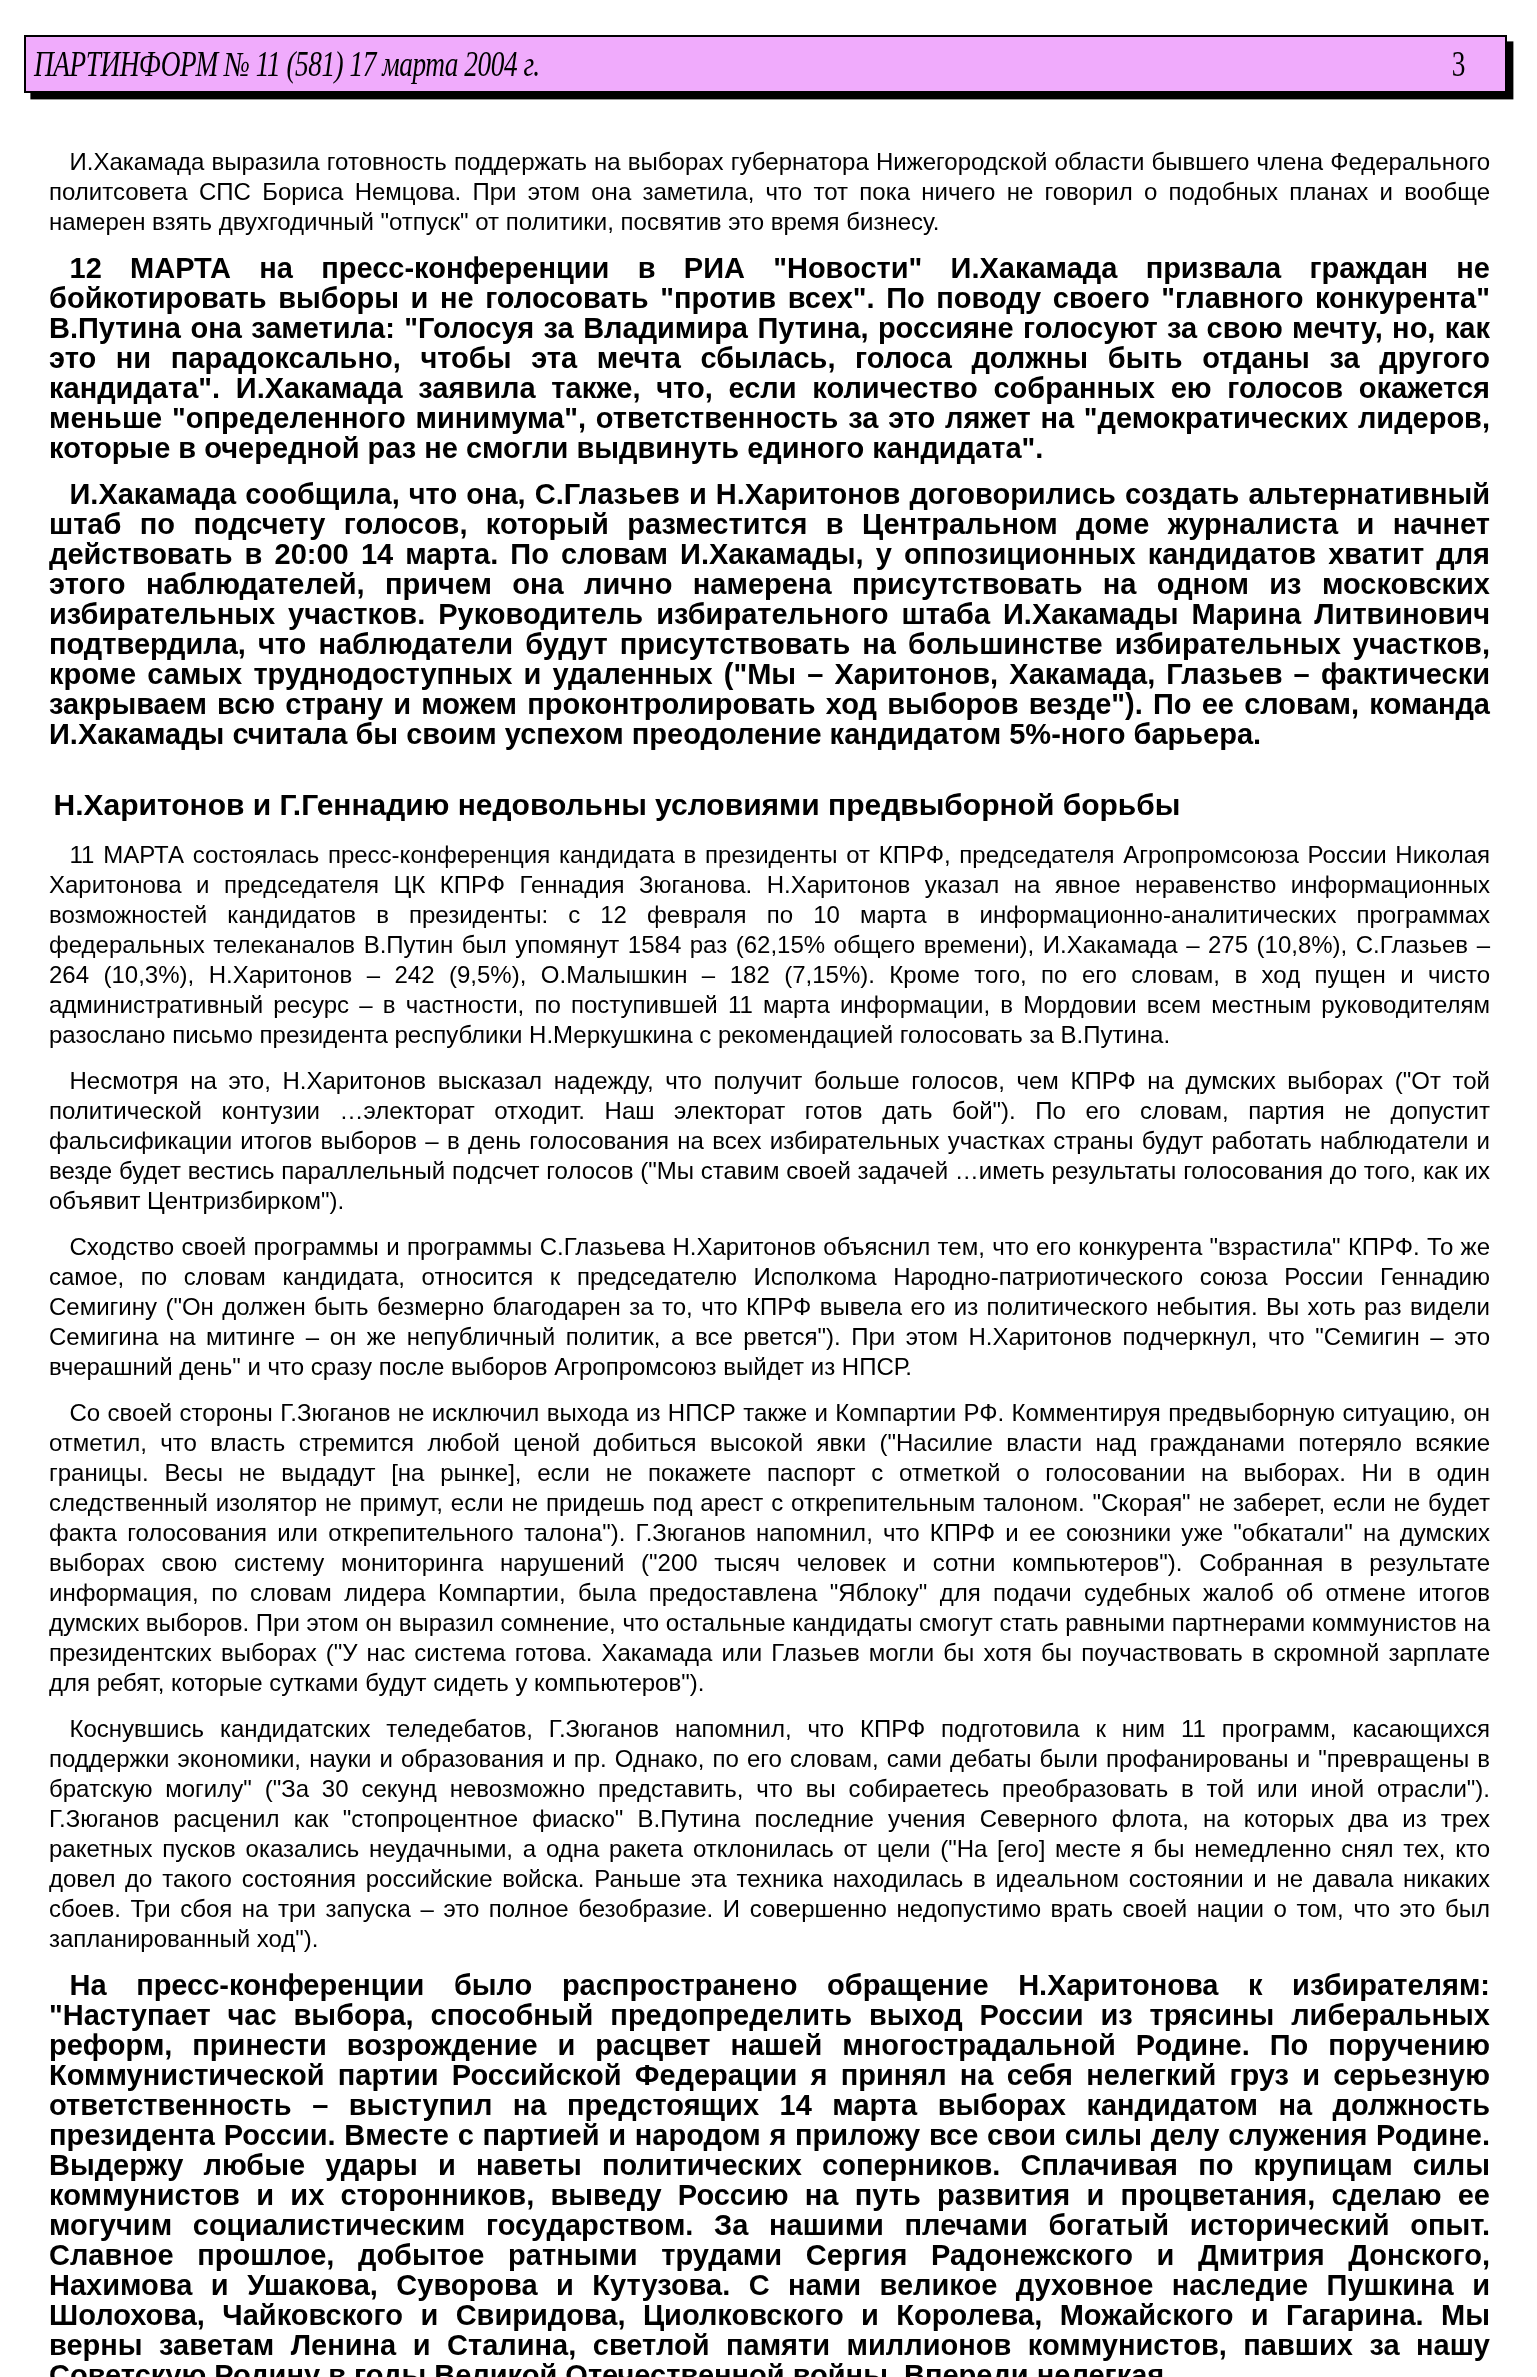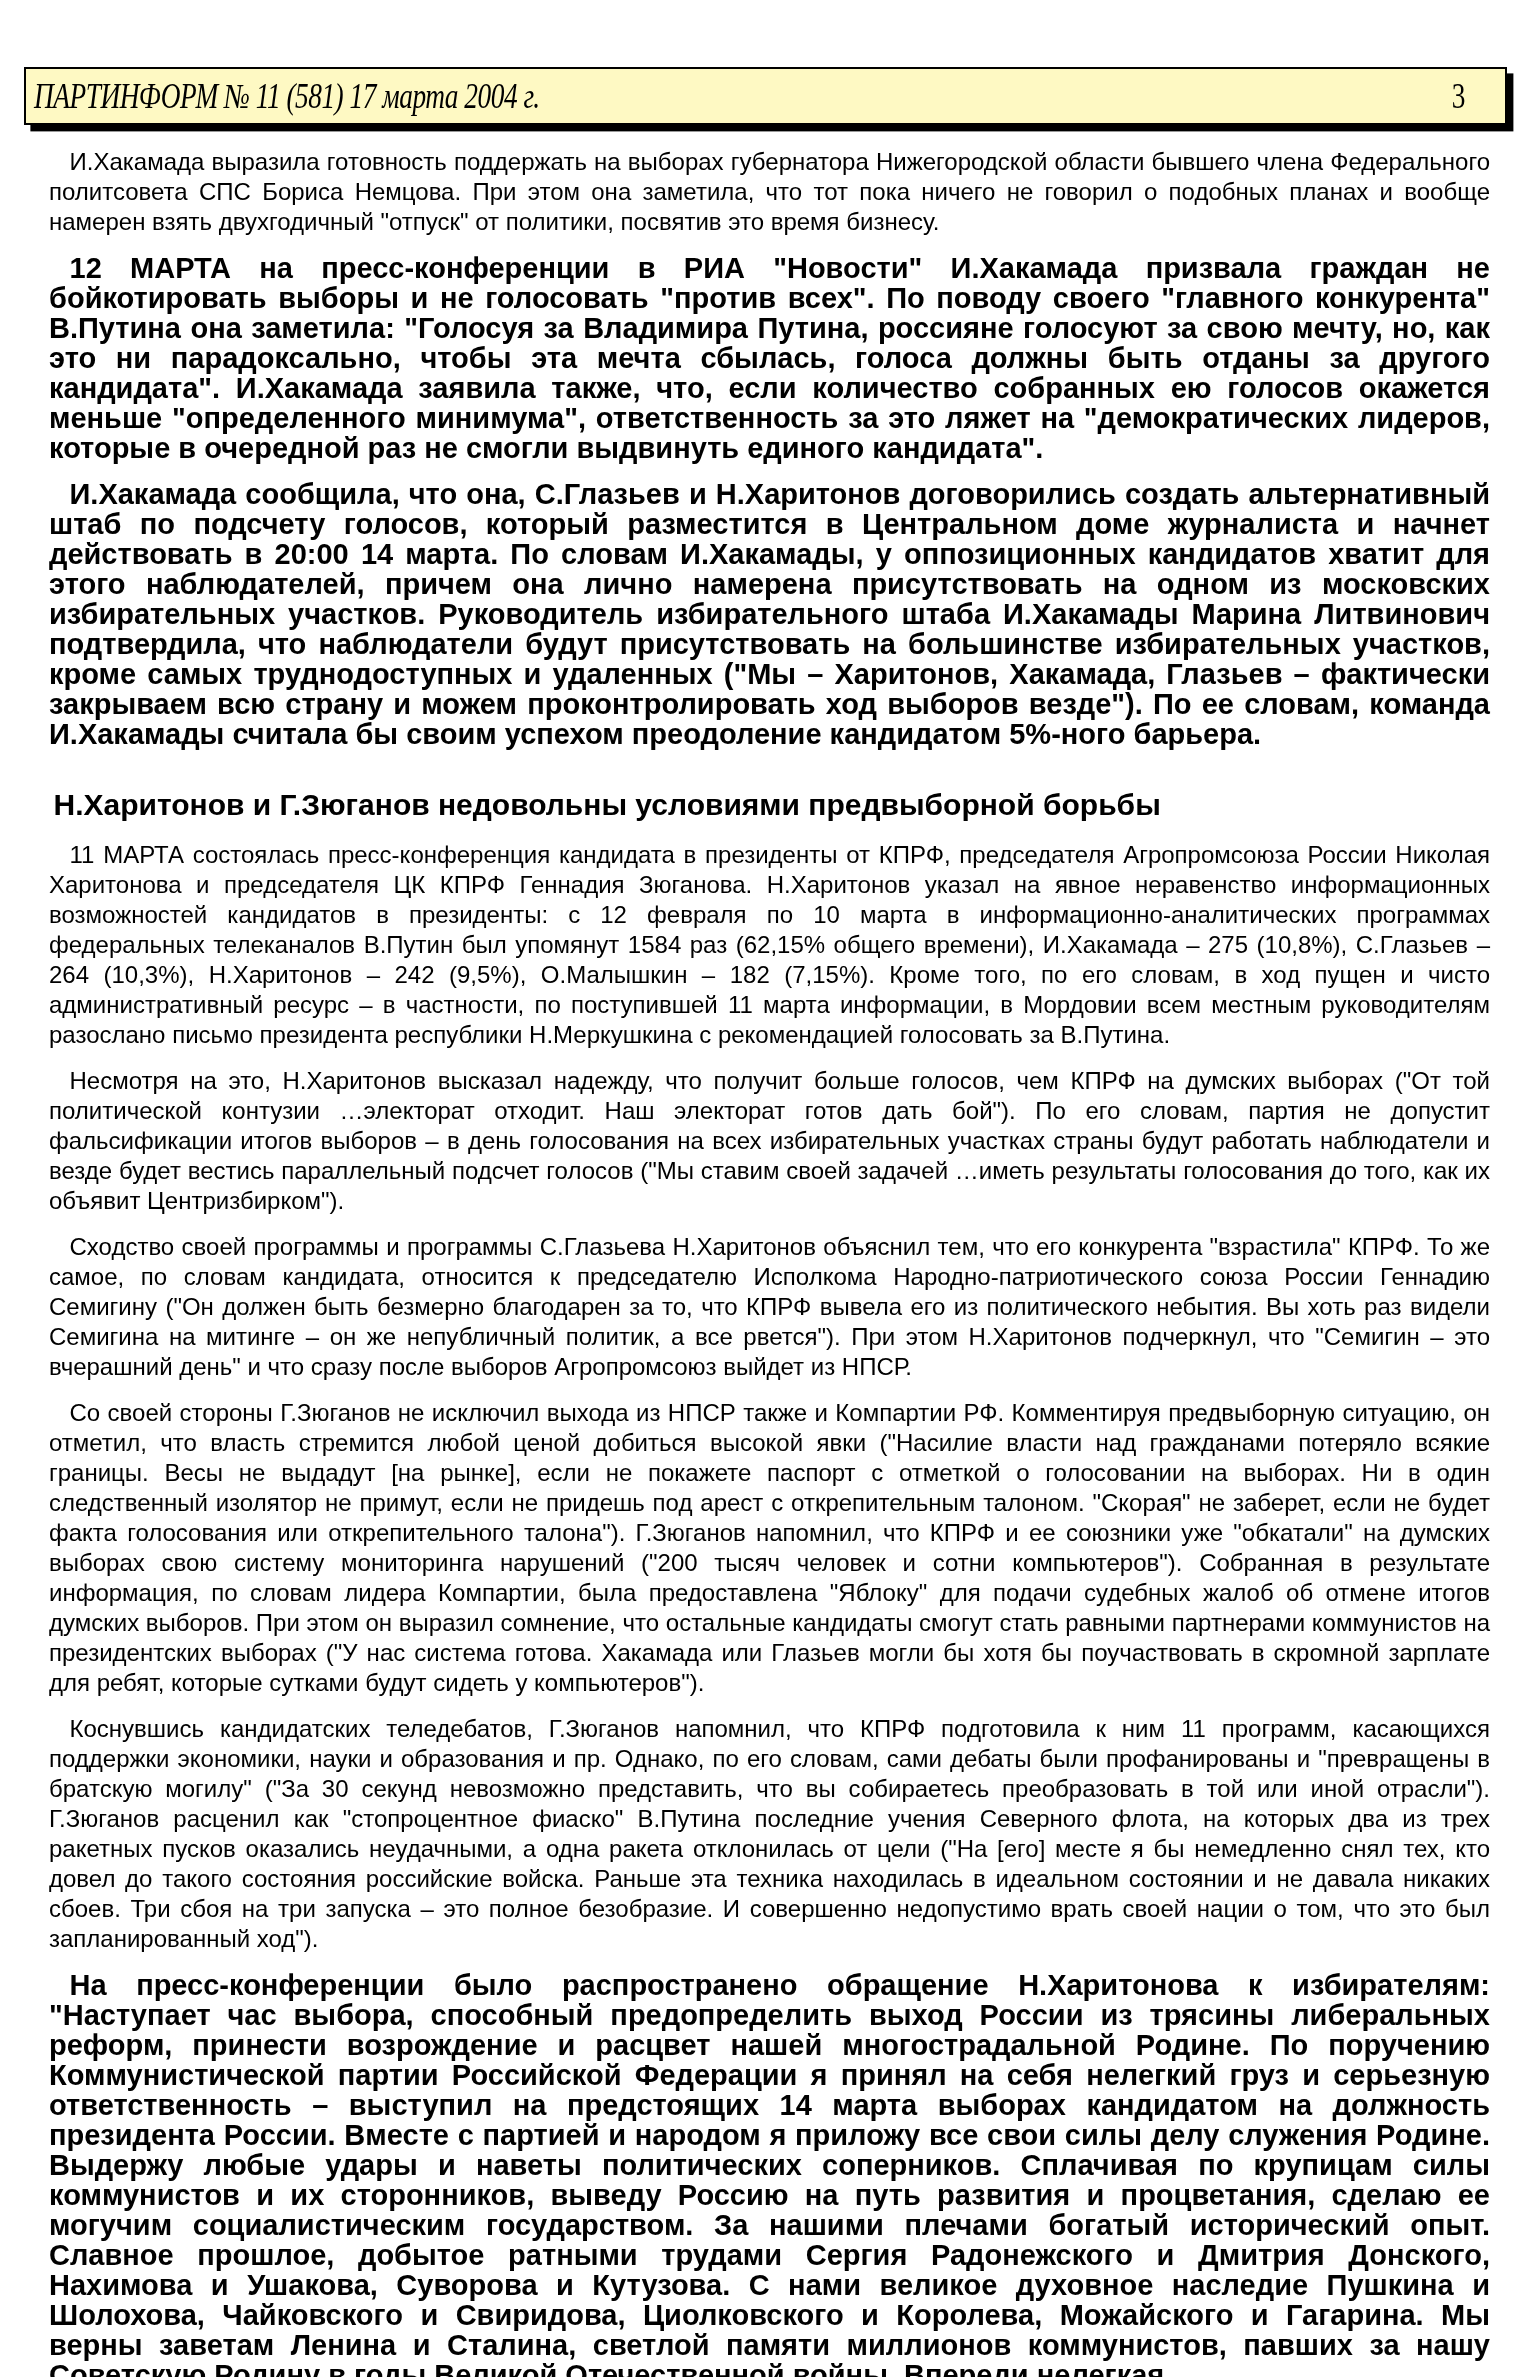--- a/index.html
+++ b/index.html
@@ -1,21 +1,20 @@
 <!DOCTYPE html>
 <html style="font-size:10.2px"><head>
 <meta charset="utf-8">
 <style>
   html, body { margin: 0; padding: 0; background: #ffffff; }
   body { width: 1537px; height: 2377px; position: relative; overflow: hidden; color: #000; }
   .header-box {
     position: absolute; left: 24px; top: 35px; width: 1483px; height: 58px;
-    border: 2.6px solid #000; box-shadow: 6.4px 6.4px 0 #000; background: #fef9c3;
+    border: 2.6px solid #000; box-shadow: 6.4px 6.4px 0 #000; background: #f0abfc;
     box-sizing: border-box;
-    margin-top: 32px;
   }
   .header-title {
     position: absolute; left: 7.7px; top: 9px;
     font-family: "Liberation Serif", serif; font-style: italic; font-size: 35px;
     line-height: 38px; letter-spacing: -0.6px; transform: scaleX(0.78); transform-origin: left top;
     white-space: nowrap;
   }
   .header-page {
     position: absolute; right: 40px; top: 9px;
     font-family: "Liberation Serif", serif; font-size: 35px; line-height: 38px;
@@ -41,21 +40,21 @@
 <div class="header-box">
   <div class="header-title">ПАРТИНФОРМ № 11 (581) 17 марта 2004 г.</div>
   <div class="header-page">3</div>
 </div>
 
 <div class="content">
   <p class="para regular">И.Хакамада выразила готовность поддержать на выборах губернатора Нижегородской области бывшего члена Федерального политсовета СПС Бориса Немцова. При этом она заметила, что тот пока ничего не говорил о подобных планах и вообще намерен взять двухгодичный "отпуск" от политики, посвятив это время бизнесу.</p>
   <p class="para bold">12 МАРТА на пресс-конференции в РИА "Новости" И.Хакамада призвала граждан не бойкотировать выборы и не голосовать "против всех". По поводу своего "главного конкурента" В.Путина она заметила: "Голосуя за Владимира Путина, россияне голосуют за свою мечту, но, как это ни парадоксально, чтобы эта мечта сбылась, голоса должны быть отданы за другого кандидата". И.Хакамада заявила также, что, если количество собранных ею голосов окажется меньше "определенного минимума", ответственность за это ляжет на "демократических лидеров, которые в очередной раз не смогли выдвинуть единого кандидата".</p>
   <p class="para bold">И.Хакамада сообщила, что она, С.Глазьев и Н.Харитонов договорились создать альтернативный штаб по подсчету голосов, который разместится в Центральном доме журналиста и начнет действовать в 20:00 14 марта. По словам И.Хакамады, у оппозиционных кандидатов хватит для этого наблюдателей, причем она лично намерена присутствовать на одном из московских избирательных участков. Руководитель избирательного штаба И.Хакамады Марина Литвинович подтвердила, что наблюдатели будут присутствовать на большинстве избирательных участков, кроме самых труднодоступных и удаленных ("Мы – Харитонов, Хакамада, Глазьев – фактически закрываем всю страну и можем проконтролировать ход выборов везде"). По ее словам, команда И.Хакамады считала бы своим успехом преодоление кандидатом 5%-ного барьера.</p>
 
-  <h2 class="section-title">Н.Харитонов и Г.Зюганов недовольны условиями предвыборной борьбы</h2>
+  <h2 class="section-title">Н.Харитонов и Г.Геннадию недовольны условиями предвыборной борьбы</h2>
 
   <p class="para regular">11 МАРТА состоялась пресс-конференция кандидата в президенты от КПРФ, председателя Агропромсоюза России Николая Харитонова и председателя ЦК КПРФ Геннадия Зюганова. Н.Харитонов указал на явное неравенство информационных возможностей кандидатов в президенты: с 12 февраля по 10 марта в информационно-аналитических программах федеральных телеканалов В.Путин был упомянут 1584 раз (62,15% общего времени), И.Хакамада – 275 (10,8%), С.Глазьев – 264 (10,3%), Н.Харитонов – 242 (9,5%), О.Малышкин – 182 (7,15%). Кроме того, по его словам, в ход пущен и чисто административный ресурс – в частности, по поступившей 11 марта информации, в Мордовии всем местным руководителям разослано письмо президента республики Н.Меркушкина с рекомендацией голосовать за В.Путина.</p>
   <p class="para regular">Несмотря на это, Н.Харитонов высказал надежду, что получит больше голосов, чем КПРФ на думских выборах ("От той политической контузии …электорат отходит. Наш электорат готов дать бой"). По его словам, партия не допустит фальсификации итогов выборов – в день голосования на всех избирательных участках страны будут работать наблюдатели и везде будет вестись параллельный подсчет голосов ("Мы ставим своей задачей …иметь результаты голосования до того, как их объявит Центризбирком").</p>
   <p class="para regular">Сходство своей программы и программы С.Глазьева Н.Харитонов объяснил тем, что его конкурента "взрастила" КПРФ. То же самое, по словам кандидата, относится к председателю Исполкома Народно-патриотического союза России Геннадию Семигину ("Он должен быть безмерно благодарен за то, что КПРФ вывела его из политического небытия. Вы хоть раз видели Семигина на митинге – он же непубличный политик, а все рвется"). При этом Н.Харитонов подчеркнул, что "Семигин – это вчерашний день" и что сразу после выборов Агропромсоюз выйдет из НПСР.</p>
   <p class="para regular">Со своей стороны Г.Зюганов не исключил выхода из НПСР также и Компартии РФ. Комментируя предвыборную ситуацию, он отметил, что власть стремится любой ценой добиться высокой явки ("Насилие власти над гражданами потеряло всякие границы. Весы не выдадут [на рынке], если не покажете паспорт с отметкой о голосовании на выборах. Ни в один следственный изолятор не примут, если не придешь под арест с открепительным талоном. "Скорая" не заберет, если не будет факта голосования или открепительного талона"). Г.Зюганов напомнил, что КПРФ и ее союзники уже "обкатали" на думских выборах свою систему мониторинга нарушений ("200 тысяч человек и сотни компьютеров"). Собранная в результате информация, по словам лидера Компартии, была предоставлена "Яблоку" для подачи судебных жалоб об отмене итогов думских выборов. При этом он выразил сомнение, что остальные кандидаты смогут стать равными партнерами коммунистов на президентских выборах ("У нас система готова. Хакамада или Глазьев могли бы хотя бы поучаствовать в скромной зарплате для ребят, которые сутками будут сидеть у компьютеров").</p>
   <p class="para regular">Коснувшись кандидатских теледебатов, Г.Зюганов напомнил, что КПРФ подготовила к ним 11 программ, касающихся поддержки экономики, науки и образования и пр. Однако, по его словам, сами дебаты были профанированы и "превращены в братскую могилу" ("За 30 секунд невозможно представить, что вы собираетесь преобразовать в той или иной отрасли"). Г.Зюганов расценил как "стопроцентное фиаско" В.Путина последние учения Северного флота, на которых два из трех ракетных пусков оказались неудачными, а одна ракета отклонилась от цели ("На [его] месте я бы немедленно снял тех, кто довел до такого состояния российские войска. Раньше эта техника находилась в идеальном состоянии и не давала никаких сбоев. Три сбоя на три запуска – это полное безобразие. И совершенно недопустимо врать своей нации о том, что это был запланированный ход").</p>
   <p class="para bold">На пресс-конференции было распространено обращение Н.Харитонова к избирателям: "Наступает час выбора, способный предопределить выход России из трясины либеральных реформ, принести возрождение и расцвет нашей многострадальной Родине. По поручению Коммунистической партии Российской Федерации я принял на себя нелегкий груз и серьезную ответственность – выступил на предстоящих 14 марта выборах кандидатом на должность президента России. Вместе с партией и народом я приложу все свои силы делу служения Родине. Выдержу любые удары и наветы политических соперников. Сплачивая по крупицам силы коммунистов и их сторонников, выведу Россию на путь развития и процветания, сделаю ее могучим социалистическим государством. За нашими плечами богатый исторический опыт. Славное прошлое, добытое ратными трудами Сергия Радонежского и Дмитрия Донского, Нахимова и Ушакова, Суворова и Кутузова. С нами великое духовное наследие Пушкина и Шолохова, Чайковского и Свиридова, Циолковского и Королева, Можайского и Гагарина. Мы верны заветам Ленина и Сталина, светлой памяти миллионов коммунистов, павших за нашу Советскую Родину в годы Великой Отечественной войны. Впереди нелегкая</p>
 </div>
 
 

